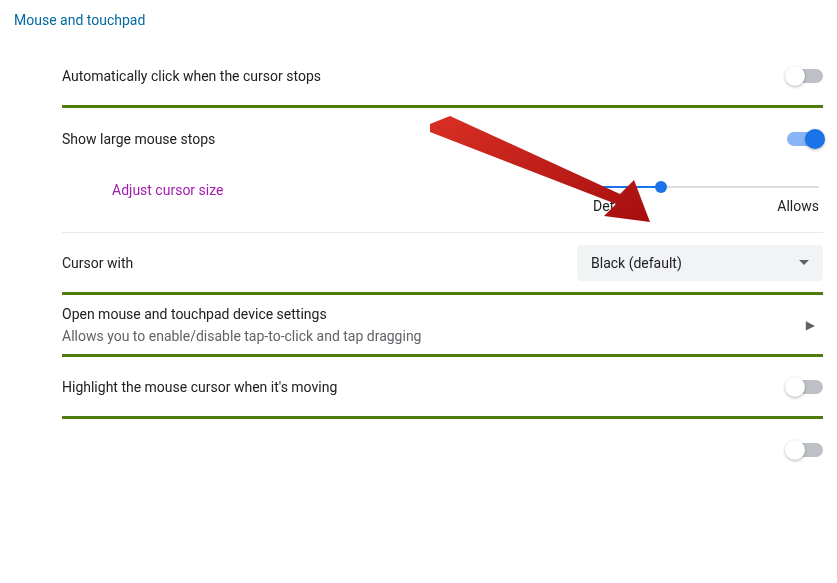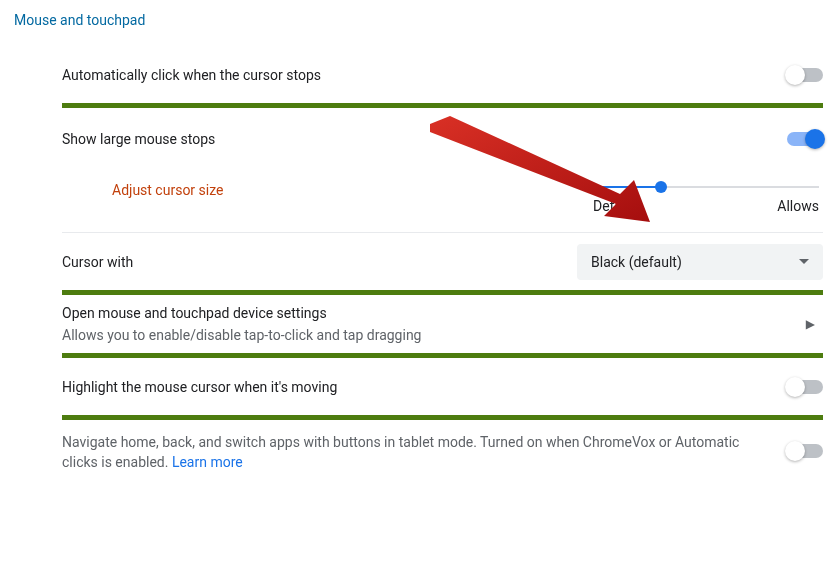--- a/index.html
+++ b/index.html
@@ -19,21 +19,21 @@
     padding: 12px 14px 18px 14px;
   }
   .content {
     padding: 0 14px 0 62px;
   }
   .row {
     display: flex;
     align-items: center;
     justify-content: space-between;
     min-height: 62px;
-    border-bottom: 5px solid #4d7c0f;
+    border-bottom: 3px solid #4d7c0f;
     padding: 8px 0;
   }
   .row.noborder { border-bottom: none; }
   .row .text-col { flex: 1; padding-right: 16px; }
   .row .label { color: #202124; font-size: 14px; line-height: 20px; }
   .row .sub { color: #5f6368; font-size: 14px; line-height: 20px; margin-top: 2px; }
   .row .ctrl { display: flex; align-items: center; }
 
   
   .toggle {
@@ -60,21 +60,21 @@
   
   .subrow {
     display: flex;
     align-items: flex-start;
     padding: 10px 0 18px 0;
     border-bottom: 1px solid #e8eaed;
   }
   .subrow .sublabel {
     padding-left: 50px;
     font-size: 14px;
-    color: #c2410c;
+    color: #a21caf;
     flex: 0 0 300px;
     padding-top: 2px;
   }
   .slider-wrap {
     flex: 1;
     max-width: 230px;
     margin-left: auto;
     padding-right: 4px;
   }
   .slider-track {
@@ -213,23 +213,20 @@
     </div>
     <div class="ctrl">
       <div class="toggle" id="toggle-highlight">
           <div class="knob"></div>
         </div>
     </div>
   </div>
 
   <div class="row noborder">
     <div class="text-col">
-      <div class="sub">
-        <span>Navigate home, back, and switch apps with buttons in tablet mode. Turned on when ChromeVox or Automatic clicks is enabled.  </span><span class="link">Learn more</span>
-      </div>
     </div>
     <div class="ctrl">
       <div class="toggle" id="toggle-nav">
           <div class="knob"></div>
         </div>
     </div>
   </div>
 
 </div>
 

